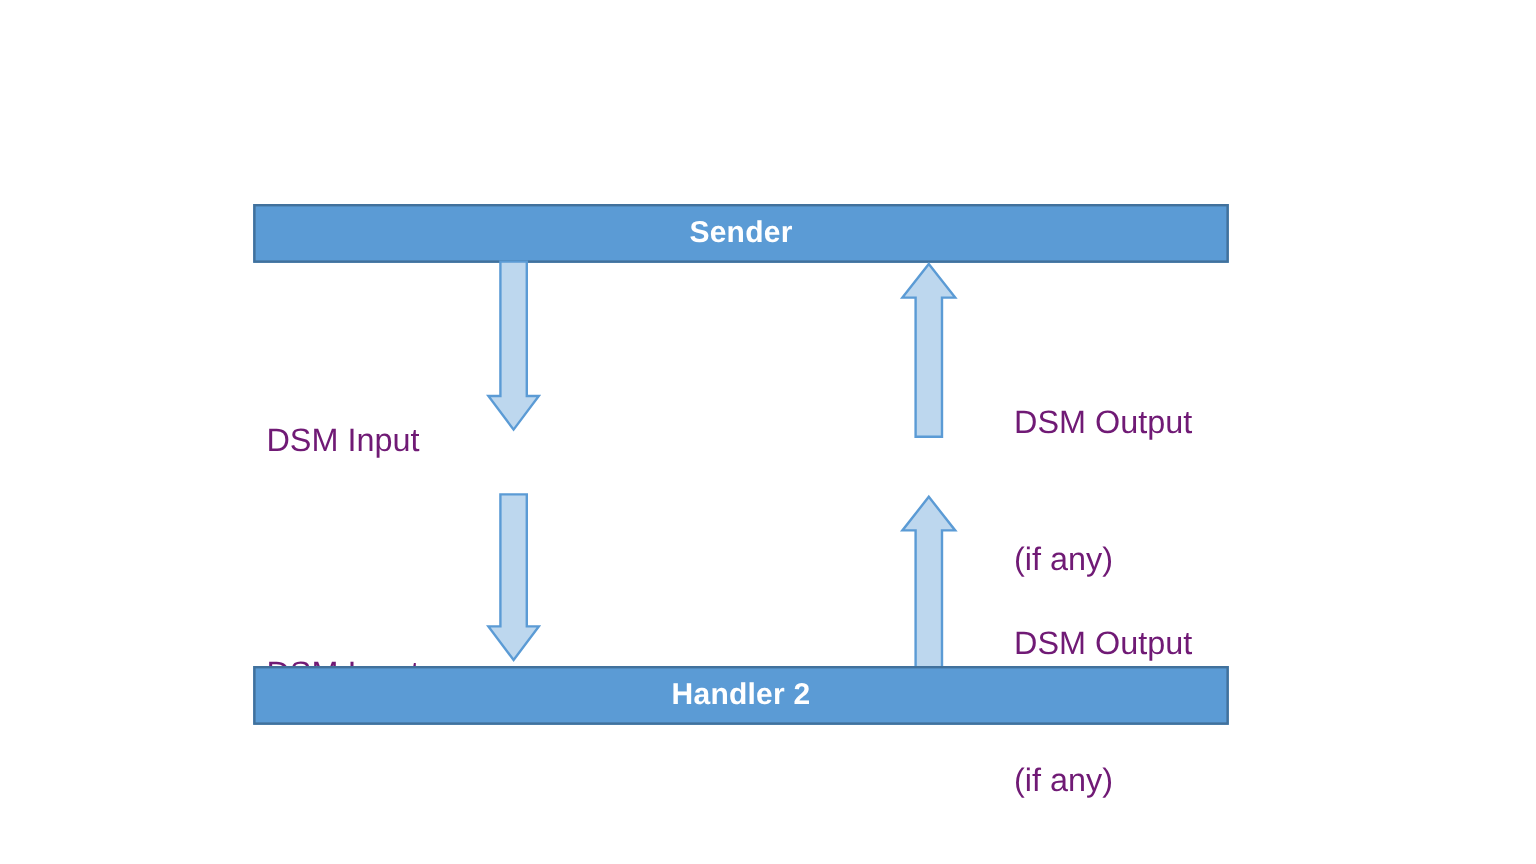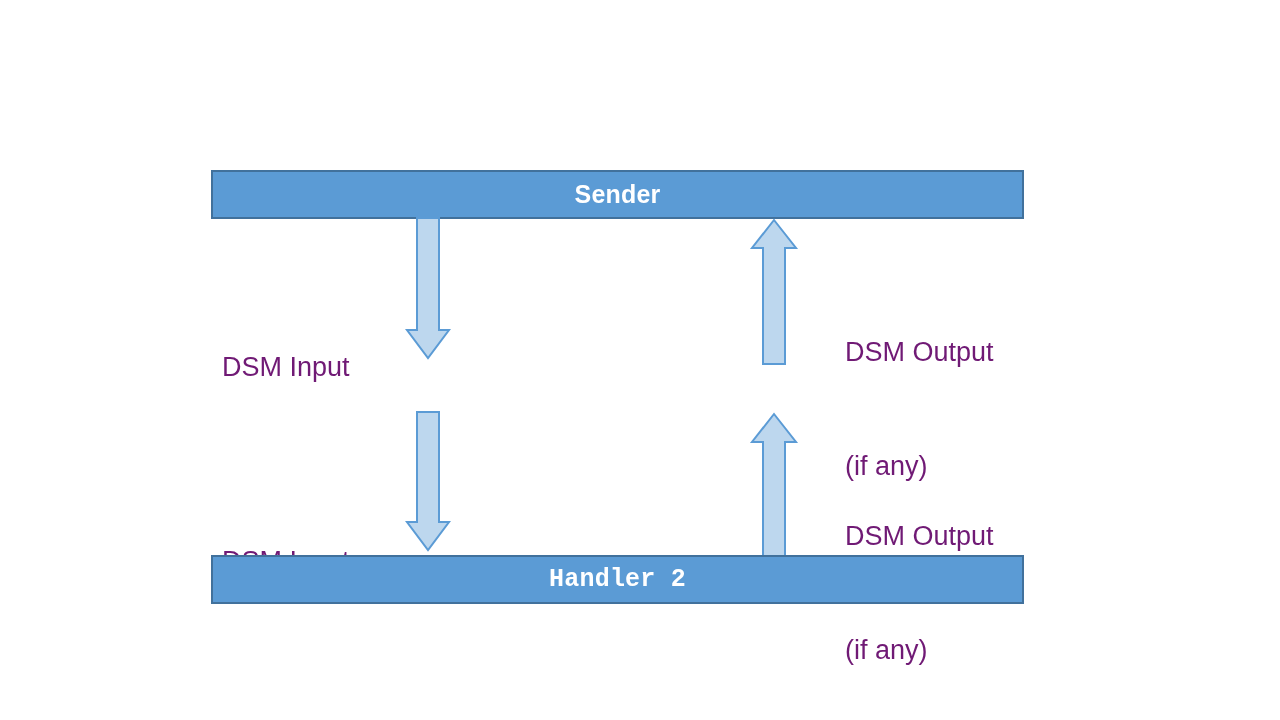--- a/index.html
+++ b/index.html
@@ -39,21 +39,21 @@
     color: #FFFFFF;
     font-size: 25px;
     font-weight: bold;
     letter-spacing: 0.2px;
     line-height: 1;
     white-space: nowrap;
   }
 
   #bar-sender   { top: 170px; }
   #bar-handler1 { top: 364px; }
-  #bar-handler2 { top: 555px; font-family: Liberation Mono, monospace; }
+  #bar-handler2 { top: 555px; }
 
   
   .arrow {
     position: absolute;
     overflow: visible;
   }
   .arrow polygon {
     fill: #BDD7EE;
     stroke: #5B9BD5;
     stroke-width: 2;

